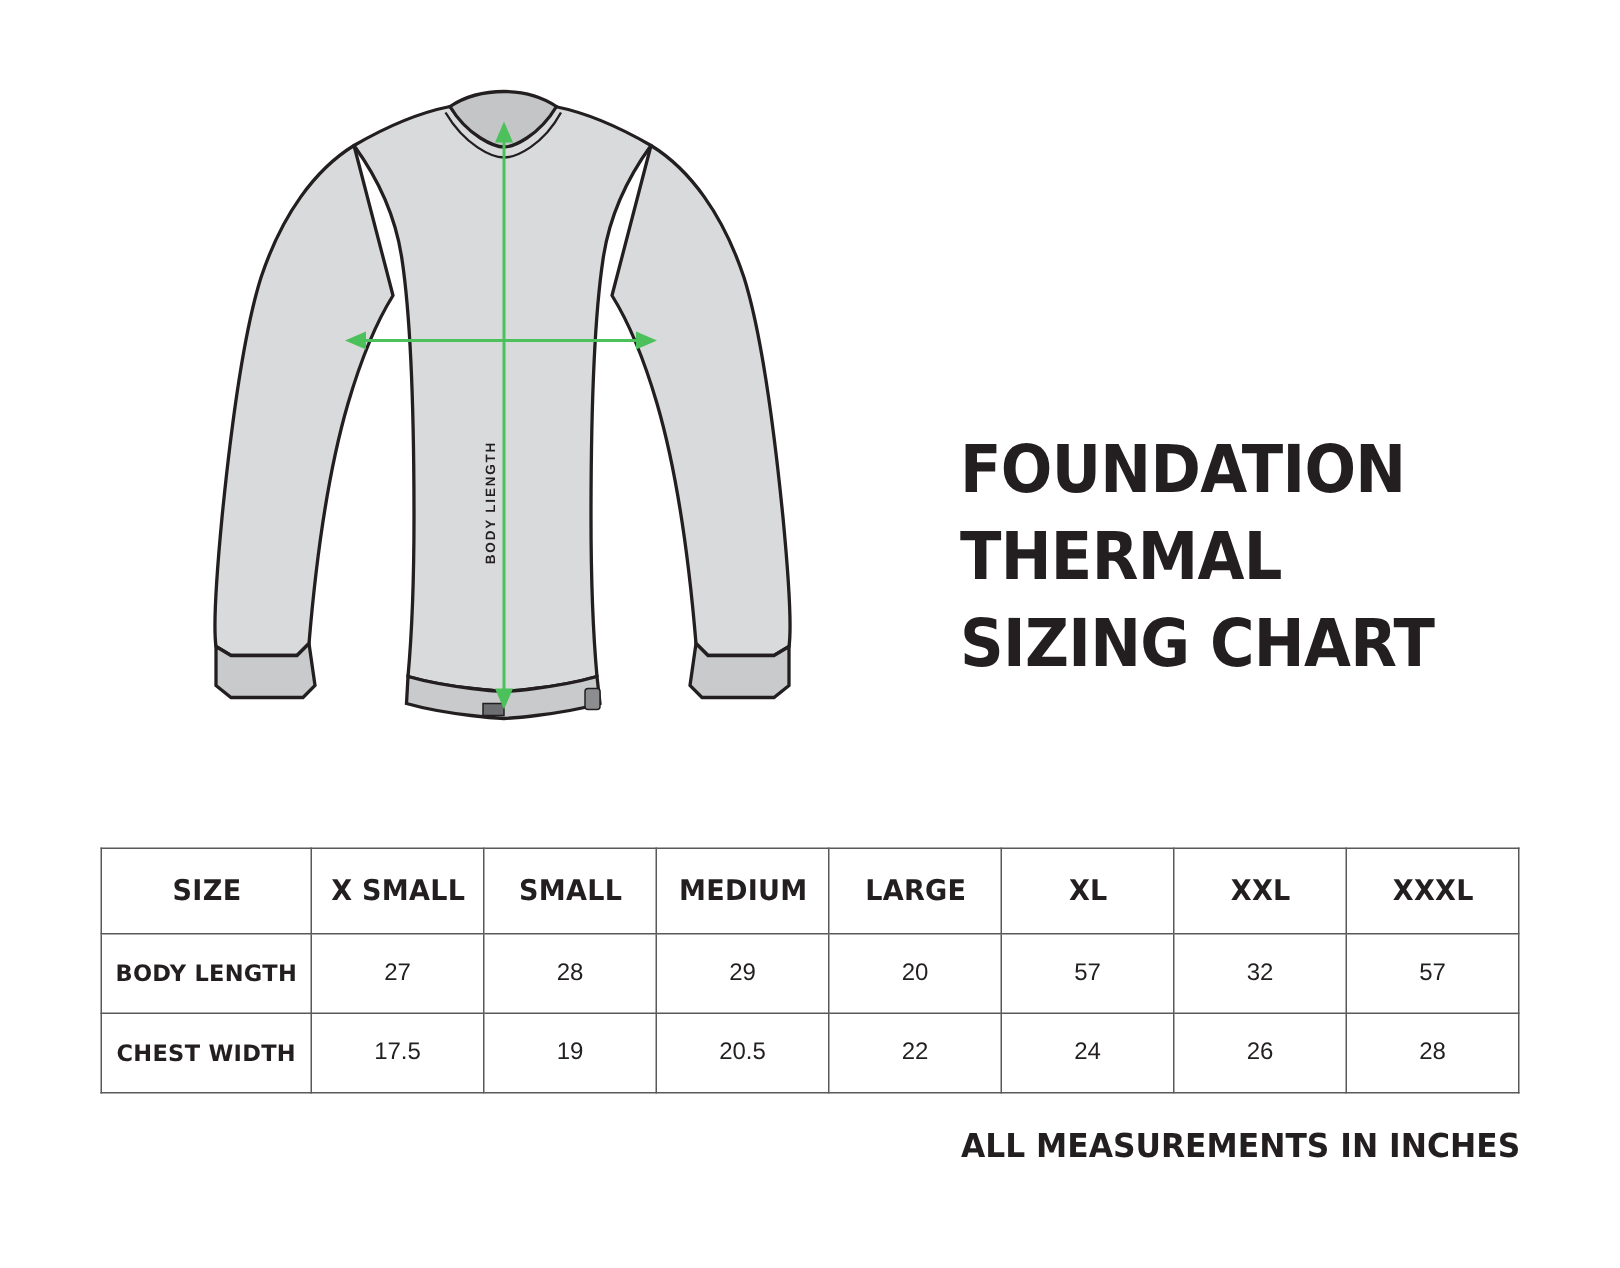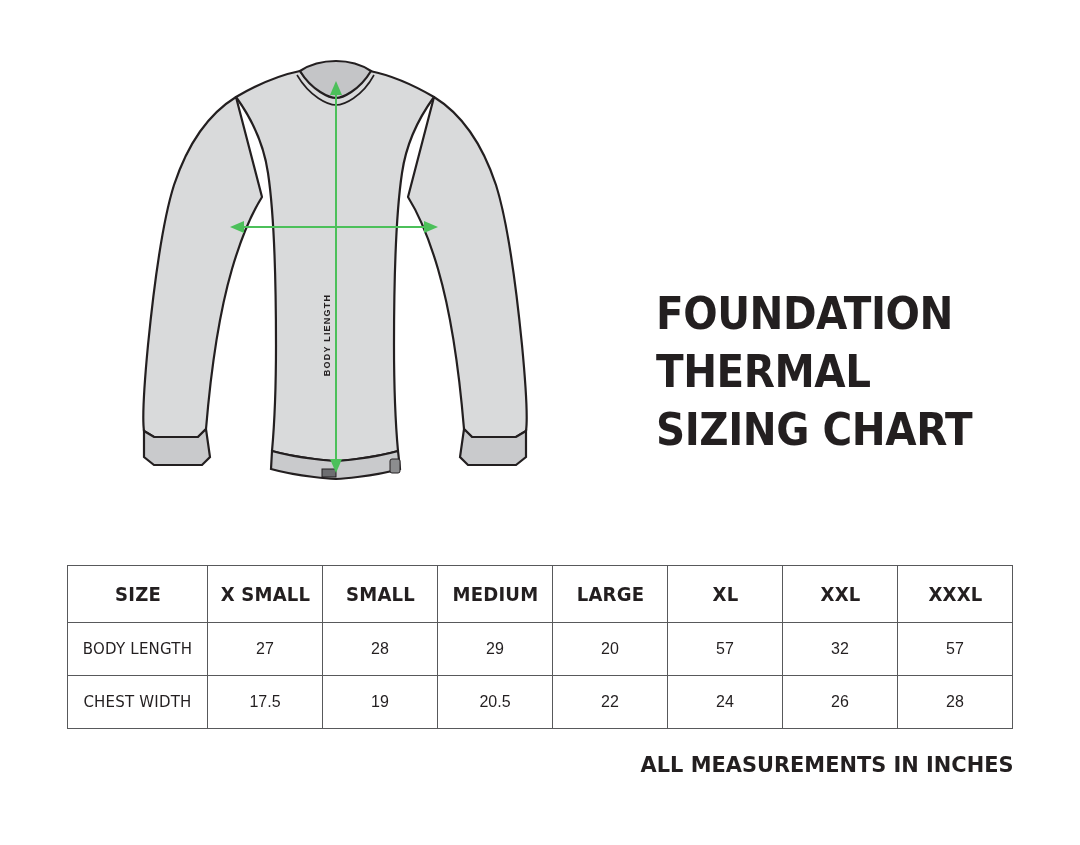--- a/index.html
+++ b/index.html
@@ -28,21 +28,21 @@
     position: absolute;
     left: 140px;
     top: 45px;
     width: 390px;
     height: 470px;
   }
   .garment svg { display: block; }
 
   .title-block {
     position: absolute;
-    left: 656px;
+    left: 640px;
     top: 285px;
     width: 420px;
   }
   .title-line {
     font-family: "DejaVu Sans", sans-serif;
     font-weight: 700;
     font-size: 44px;
     letter-spacing: -0.5px;
     line-height: 58px;
     color: #231f20;
@@ -77,21 +77,21 @@
     letter-spacing: 0.2px;
     transform: scaleX(0.95);
   }
   table.size-chart tbody td {
     height: 50px;
     font-size: 16px;
     font-weight: 400;
   }
   table.size-chart tbody td.rowlabel {
     font-family: "DejaVu Sans", sans-serif;
-    font-weight: 400;
+    font-weight: 700;
     font-size: 15px;
     letter-spacing: 0.2px;
   }
   col.c0 { width: 140px; }
   col.c1 { width: 115px; }
   col.c2 { width: 115px; }
   col.c3 { width: 115px; }
   col.c4 { width: 115px; }
   col.c5 { width: 115px; }
   col.c6 { width: 115px; }

